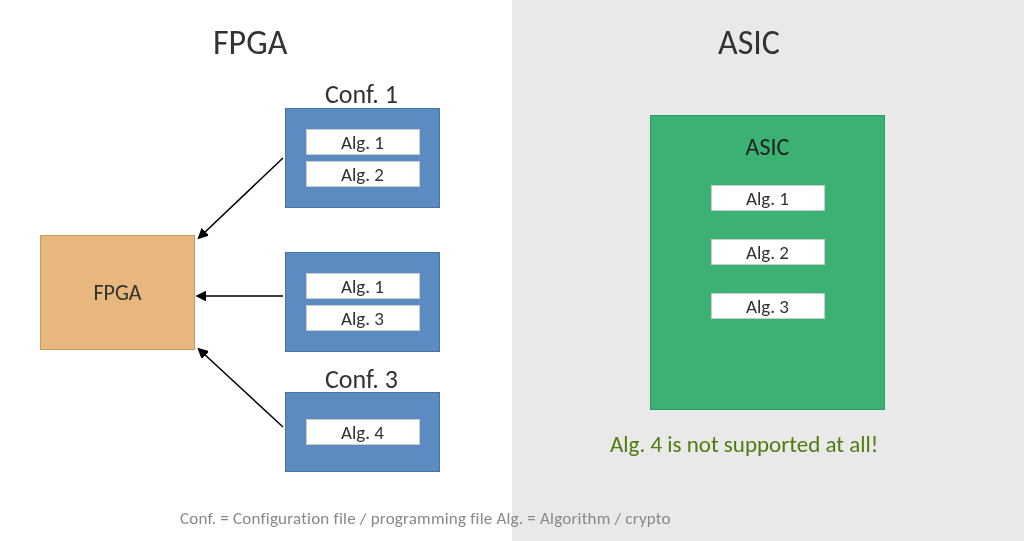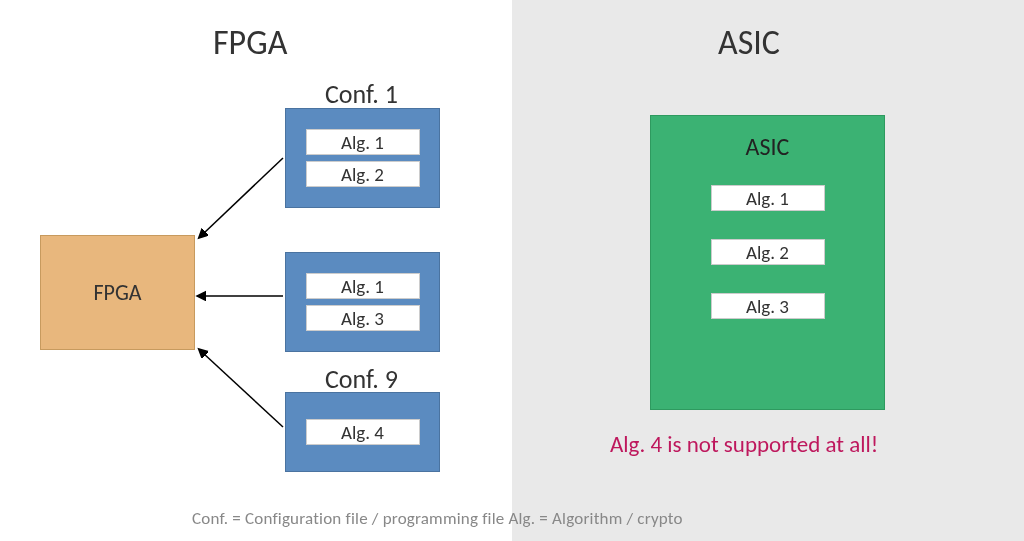--- a/index.html
+++ b/index.html
@@ -85,26 +85,26 @@
     padding-top: 16px;
   }
   .asic-box-title { font-size: 24px; color: #222; margin-bottom: 24px; }
   .asic-box .alg-slot { margin-bottom: 28px; }
 
   .asic-note {
     position: absolute;
     left: 610px;
     top: 430px;
     font-size: 23px;
-    color: #be185d;
+    color: #4d7c0f;
   }
 
   .legend {
     position: absolute;
-    left: 192px;
+    left: 180px;
     top: 508px;
     font-size: 17px;
     color: #888;
     letter-spacing: 0.2px;
   }
 
   .arrow {
     position: absolute;
     stroke: #000;
     fill: #000;
@@ -128,21 +128,21 @@
   <div class="alg-slot">Alg. 1</div>
   <div class="alg-slot">Alg. 2</div>
 </div>
 
 <div class="conf-label conf2-label">Conf. 2</div>
 <div class="conf-box conf2">
   <div class="alg-slot">Alg. 1</div>
   <div class="alg-slot">Alg. 3</div>
 </div>
 
-<div class="conf-label conf3-label">Conf. 9</div>
+<div class="conf-label conf3-label">Conf. 3</div>
 <div class="conf-box conf3">
   <div class="alg-slot">Alg. 4</div>
 </div>
 
 <svg class="arrow" style="left:195px; top:150px;" width="90" height="90">
   <defs>
       <marker id="ah1" markerWidth="10" markerHeight="10" refX="2" refY="3" orient="auto">
         <path d="M0,0 L6,3 L0,6 Z" fill="#000"></path>
       </marker>
     </defs>

